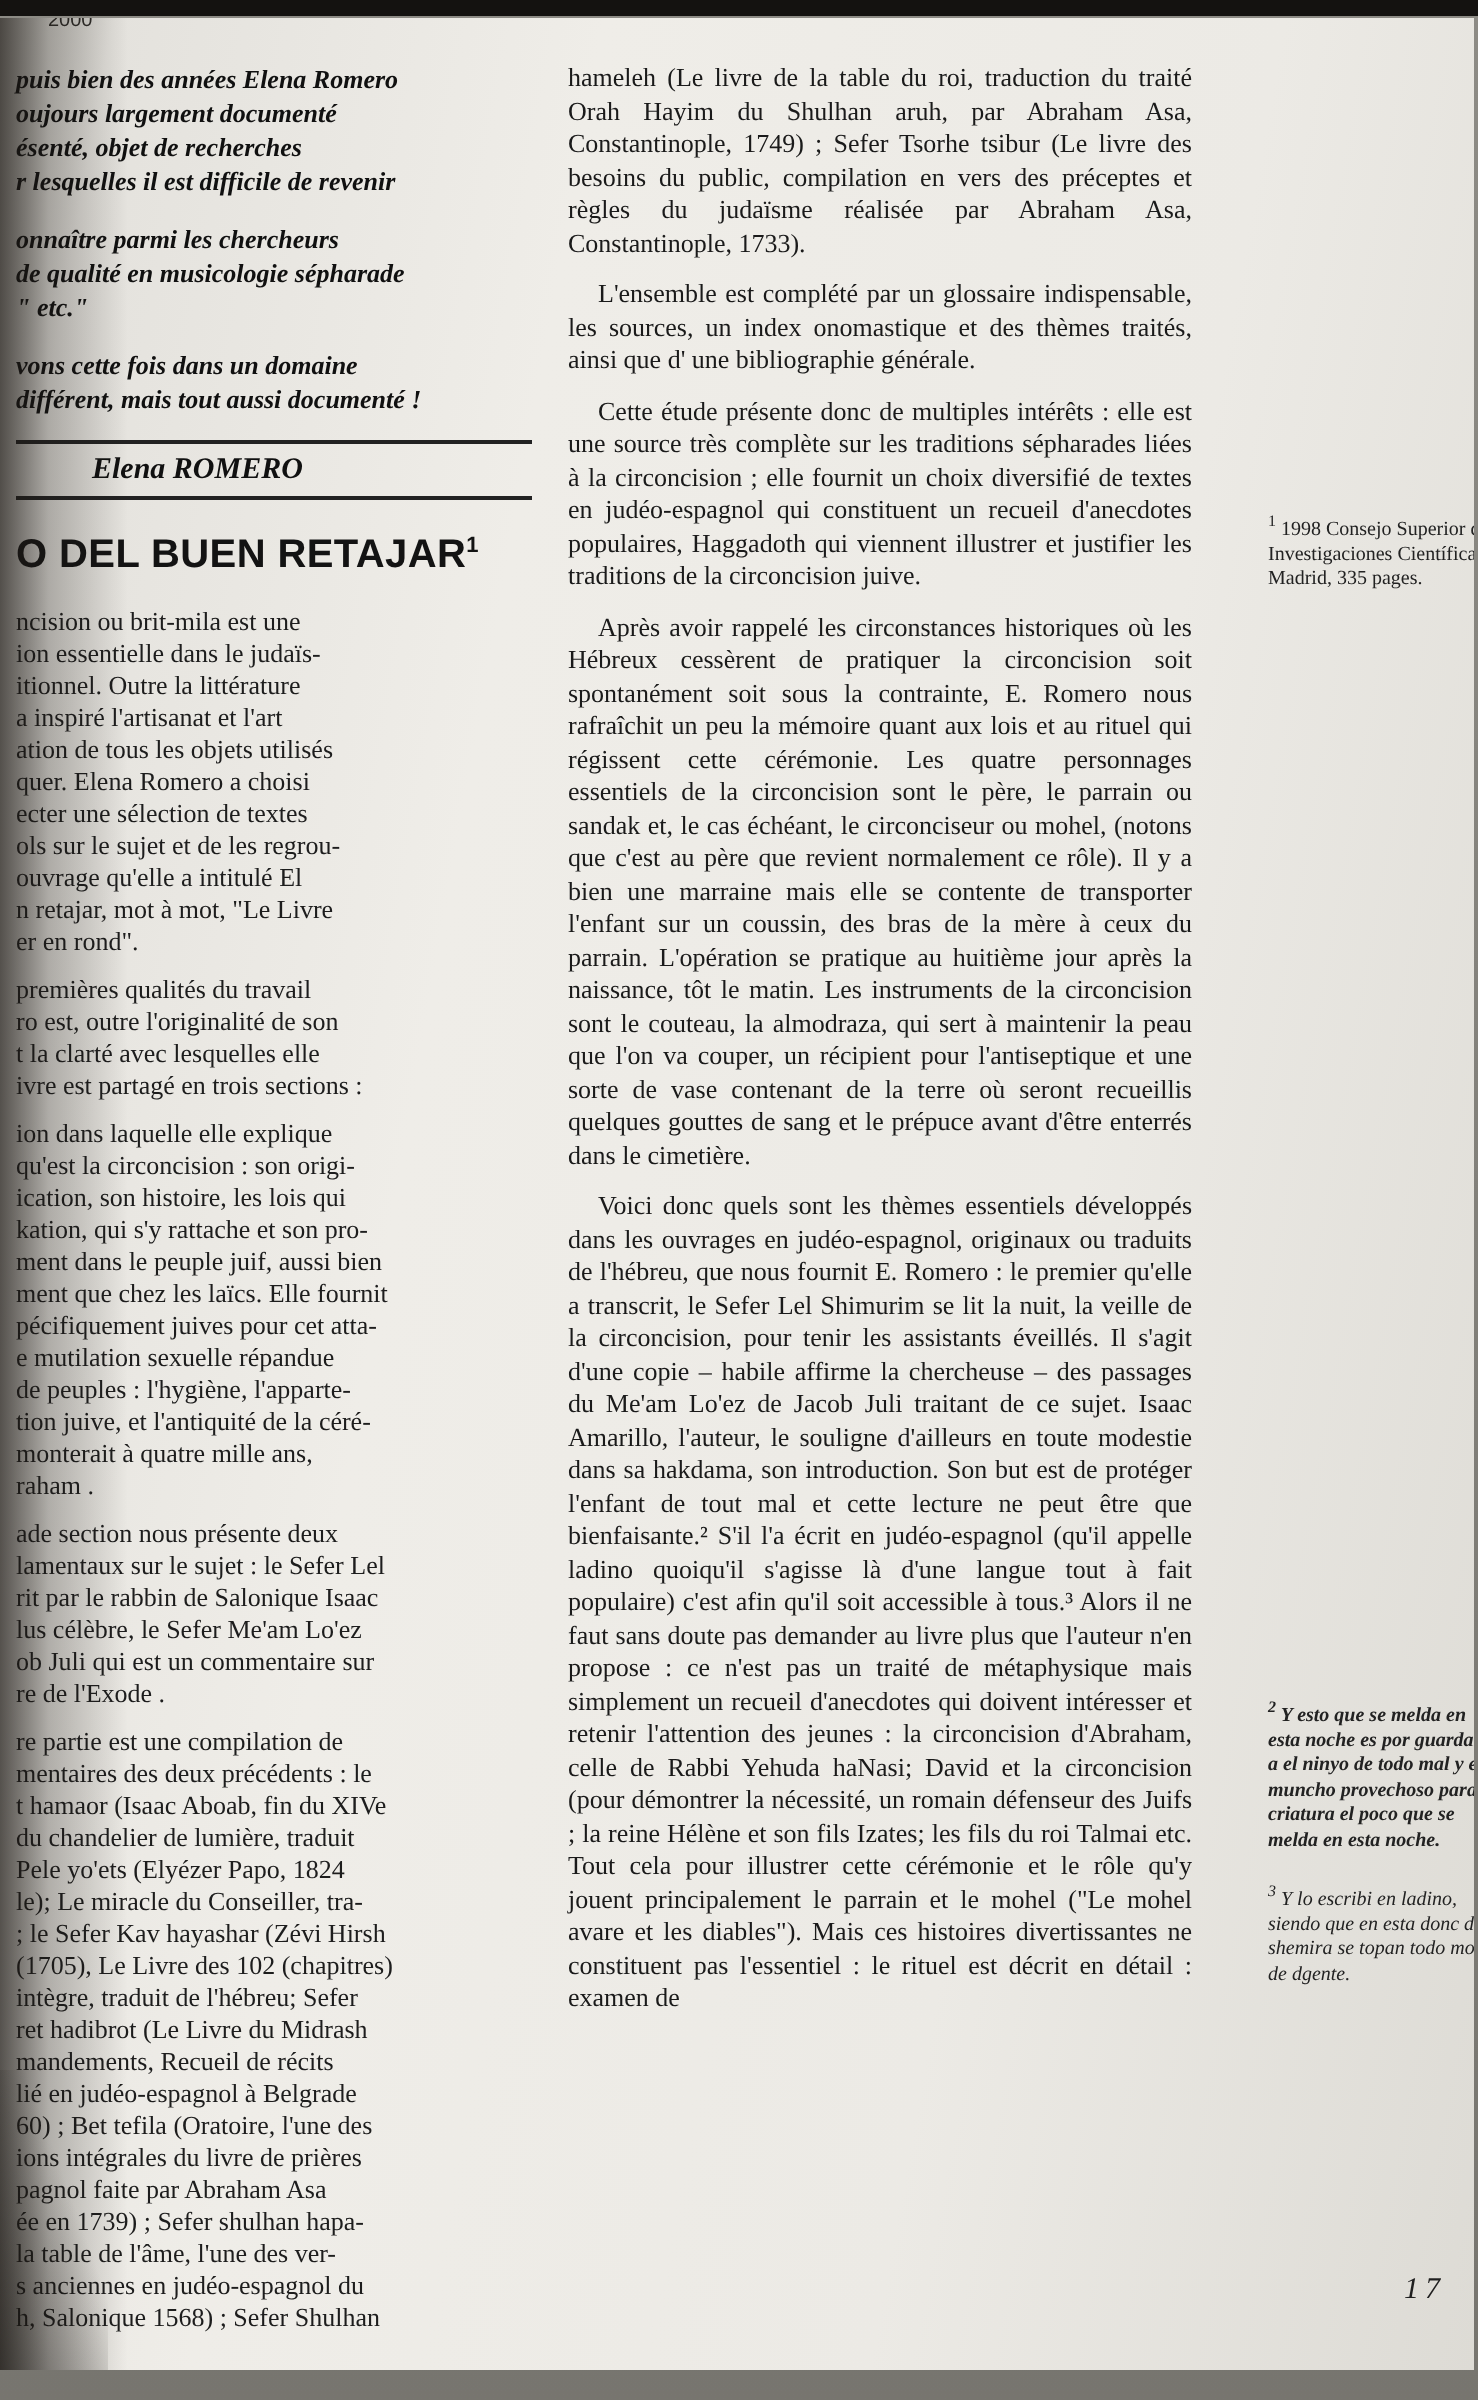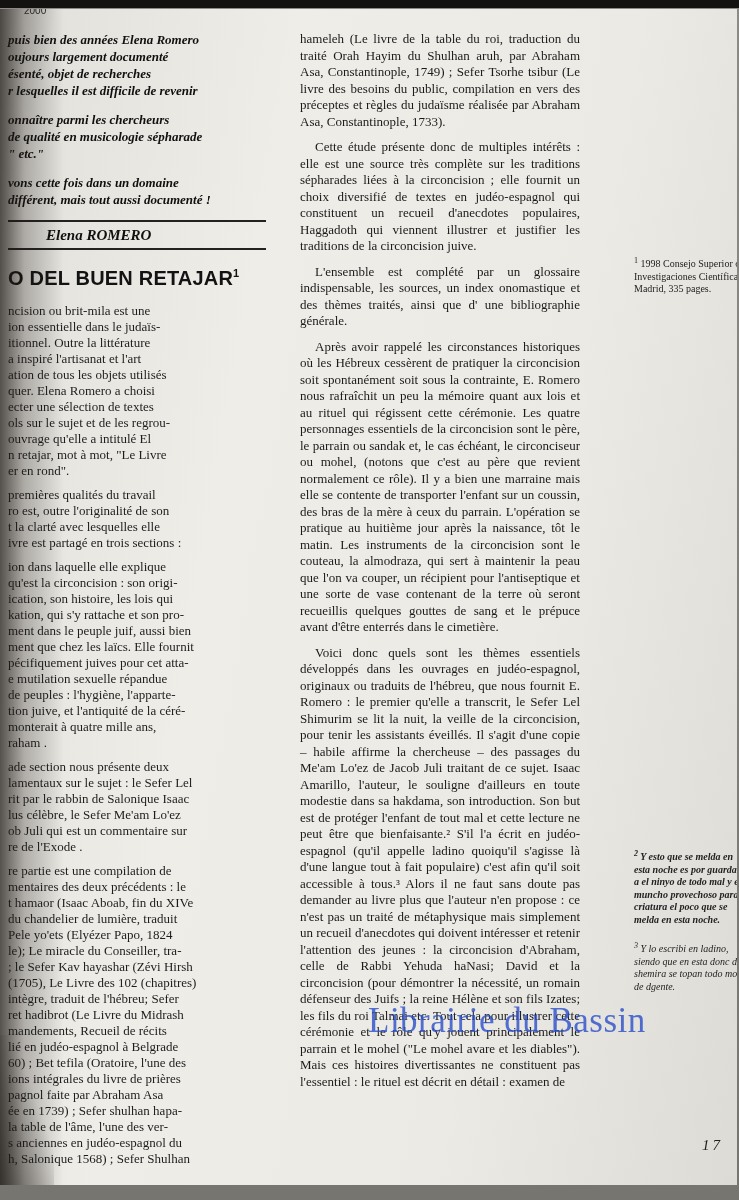--- a/index.html
+++ b/index.html
@@ -24,21 +24,21 @@
   .intro p{font:bold italic 13px/17px "Liberation Serif",serif;margin:0 0 12px;color:#101010;white-space:pre-line;}
   .byline{margin-top:8px;border-top:2px solid #222;border-bottom:2px solid #222;
     padding:5px 0 5px 38px;font:bold italic 15px/16px "Liberation Serif",serif;color:#101010;}
   .title{margin:12px 0 14px;font:800 20px/22px "Liberation Sans",sans-serif;color:#131313;letter-spacing:.2px;}
   .title sup{font-size:11px;}
   .body-blocks p{font:13px/16px "Liberation Serif",serif;margin:0 0 8px;white-space:pre-line;color:#1d1d1d;}
 
   
   .col-right{position:absolute;left:284px;top:22px;width:312px;}
   .col-right p{font:13px/16.5px "Liberation Serif",serif;text-align:justify;
-    text-indent:15px;margin:0 16px 9px;color:#1a1a1a;}
+    text-indent:15px;margin:0 0 9px;color:#1a1a1a;}
   .col-right p:first-of-type{text-indent:0;}
 
   
   .notes{position:absolute;left:612px;top:0;width:120px;}
   .footnote{position:absolute;width:116px;font:10px/12.5px "Liberation Serif",serif;color:#222;margin-left:22px;}
   .footnote sup{font-size:8px;}
   .fn1{top:246px;}
   .fn2{top:839px;font-style:italic;font-weight:bold;}
   .fn3{top:931px;font-style:italic;}
 
@@ -123,31 +123,30 @@
 ée en 1739) ; Sefer shulhan hapa-
 la table de l'âme, l'une des ver-
 s anciennes en judéo-espagnol du
 h, Salonique 1568) ; Sefer Shulhan</p>
         </div>
     </div>
 
     <div class="col-right">
 
     <p>hameleh (Le livre de la table du roi, traduction du traité Orah Hayim du Shulhan aruh, par Abraham Asa, Constantinople, 1749) ; Sefer Tsorhe tsibur (Le livre des besoins du public, compilation en vers des préceptes et règles du judaïsme réalisée par Abraham Asa, Constantinople, 1733).</p>
+        <p>L'ensemble est complété par un glossaire indispensable, les sources, un index onomastique et des thèmes traités, ainsi que d' une bibliographie générale.</p>
         <p>Cette étude présente donc de multiples intérêts : elle est une source très complète sur les traditions sépharades liées à la circoncision ; elle fournit un choix diversifié de textes en judéo-espagnol qui constituent un recueil d'anecdotes populaires, Haggadoth qui viennent illustrer et justifier les traditions de la circoncision juive.</p>
-        <p>L'ensemble est complété par un glossaire indispensable, les sources, un index onomastique et des thèmes traités, ainsi que d' une bibliographie générale.</p>
         <p>Après avoir rappelé les circonstances historiques où les Hébreux cessèrent de pratiquer la circoncision soit spontanément soit sous la contrainte, E. Romero nous rafraîchit un peu la mémoire quant aux lois et au rituel qui régissent cette cérémonie. Les quatre personnages essentiels de la circoncision sont le père, le parrain ou sandak et, le cas échéant, le circonciseur ou mohel, (notons que c'est au père que revient normalement ce rôle). Il y a bien une marraine mais elle se contente de transporter l'enfant sur un coussin, des bras de la mère à ceux du parrain. L'opération se pratique au huitième jour après la naissance, tôt le matin. Les instruments de la circoncision sont le couteau, la almodraza, qui sert à maintenir la peau que l'on va couper, un récipient pour l'antiseptique et une sorte de vase contenant de la terre où seront recueillis quelques gouttes de sang et le prépuce avant d'être enterrés dans le cimetière.</p>
         <p>Voici donc quels sont les thèmes essentiels développés dans les ouvrages en judéo-espagnol, originaux ou traduits de l'hébreu, que nous fournit E. Romero : le premier qu'elle a transcrit, le Sefer Lel Shimurim se lit la nuit, la veille de la circoncision, pour tenir les assistants éveillés. Il s'agit d'une copie – habile affirme la chercheuse – des passages du Me'am Lo'ez de Jacob Juli traitant de ce sujet. Isaac Amarillo, l'auteur, le souligne d'ailleurs en toute modestie dans sa hakdama, son introduction. Son but est de protéger l'enfant de tout mal et cette lecture ne peut être que bienfaisante.² S'il l'a écrit en judéo-espagnol (qu'il appelle ladino quoiqu'il s'agisse là d'une langue tout à fait populaire) c'est afin qu'il soit accessible à tous.³ Alors il ne faut sans doute pas demander au livre plus que l'auteur n'en propose : ce n'est pas un traité de métaphysique mais simplement un recueil d'anecdotes qui doivent intéresser et retenir l'attention des jeunes : la circoncision d'Abraham, celle de Rabbi Yehuda haNasi; David et la circoncision (pour démontrer la nécessité, un romain défenseur des Juifs ; la reine Hélène et son fils Izates; les fils du roi Talmai etc. Tout cela pour illustrer cette cérémonie et le rôle qu'y jouent principalement le parrain et le mohel ("Le mohel avare et les diables"). Mais ces histoires divertissantes ne constituent pas l'essentiel : le rituel est décrit en détail : examen de</p>
       </div>
 
     <aside class="notes">
       <div class="footnote fn1"><sup>1</sup> <span>1998 Consejo Superior de Investigaciones Científicas Madrid, 335 pages.</span></div>
       <div class="footnote fn2"><sup>2</sup> <span>Y esto que se melda en esta noche es por guardarlo a el ninyo de todo mal y es muncho provechoso para la criatura el poco que se melda en esta noche.</span></div>
       <div class="footnote fn3"><sup>3</sup> <span>Y lo escribi en ladino, siendo que en esta donc de shemira se topan todo modo de dgente.</span></div>
     </aside>
 
-    <div class="watermark">Librairie du Bassin</div>
     <div class="page-num">17</div>
 
     <div class="gutter"></div>
     <div class="corner-shadow"></div>
   </div>
 </div>
 
 </body></html>

